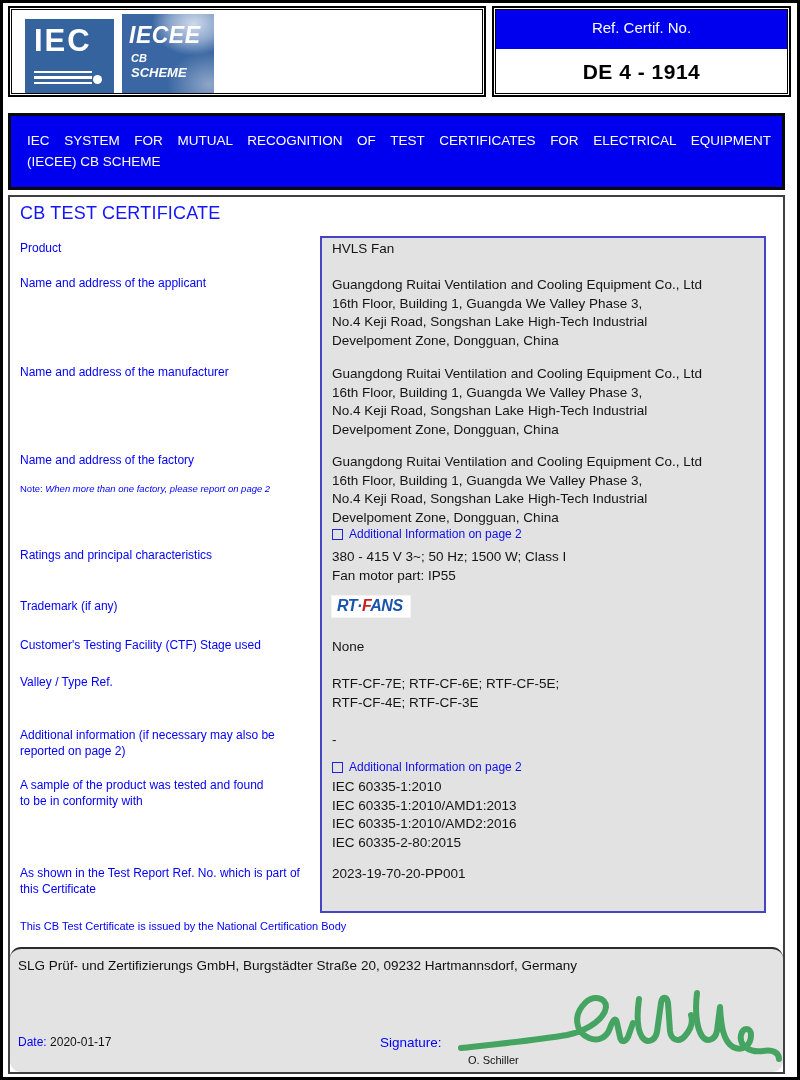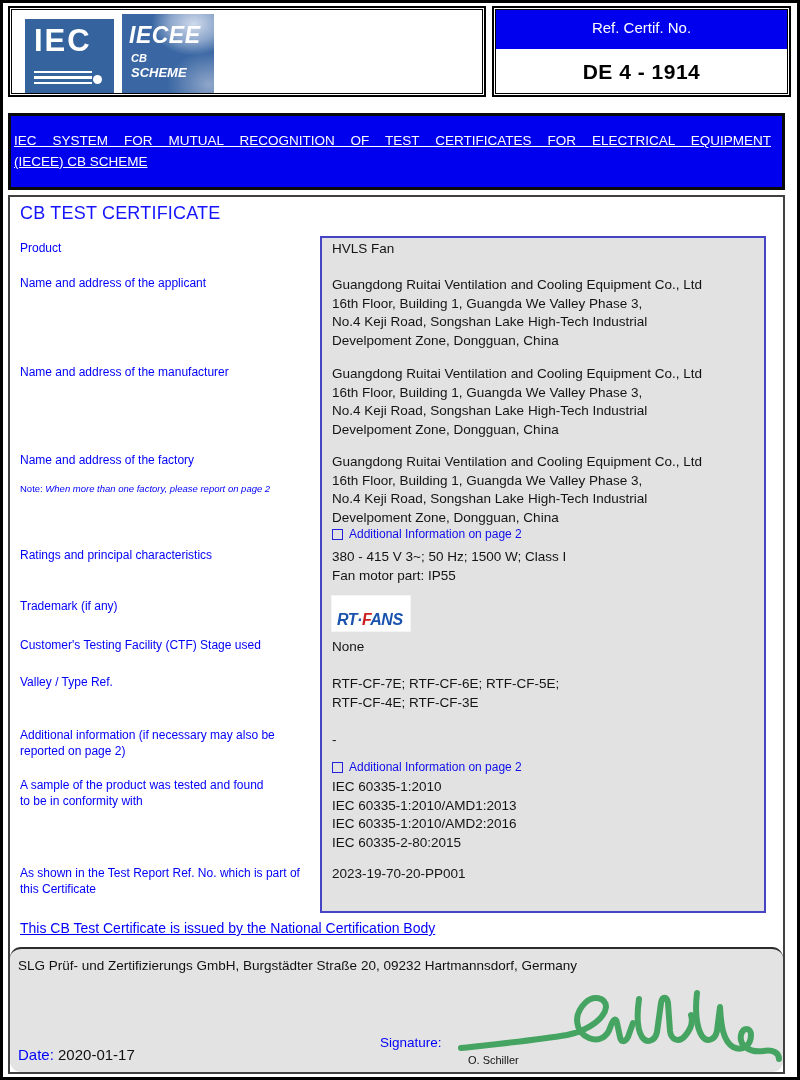--- a/index.html
+++ b/index.html
@@ -29,49 +29,49 @@
 
   
   .ref-box { left:492px; top:6px; width:299px; height:91px; }
   .ref-header { position:absolute; left:0; top:0; right:0; height:39px; background:#0000ee; color:#fff;
     font-size:15px; text-align:center; line-height:36px; }
   .ref-number { position:absolute; left:0; top:39px; right:0; bottom:0; color:#000;
     font-size:21px; font-weight:bold; text-align:center; line-height:46px; letter-spacing:0.5px; }
 
   
   .banner { position:absolute; left:8px; top:113px; width:777px; height:77px; border:3px solid #0a0a0a;
-    background:#0000ee; color:#fff; padding:15px 11px 0 3px; font-size:13.5px; line-height:20.5px;text-decoration:underline; }
+    background:#0000ee; color:#fff; padding:15px 11px 0 16px; font-size:13.5px; line-height:20.5px; }
   .banner-line1 { text-align:justify; text-align-last:justify; }
   .banner-line2 { text-align:left; }
 
   
   .main-box { position:absolute; left:8px; top:195px; width:777px; height:879px; border:2px solid #404040; background:#fff; }
 
   .abs { position:absolute; }
   .title { left:10px; top:6px; color:#1414ff; font-size:18px; letter-spacing:0.2px; }
 
   .value-panel { left:310px; top:39px; width:446px; height:677px; background:#e2e2e2; border:2px solid #4444c4; }
 
   .flabel { left:10px; width:296px; color:#0000fa; font-size:12px; line-height:15.5px; white-space:pre-line; }
   .fvalue { left:322px; width:424px; color:#141414; font-size:13.5px; line-height:18.5px; white-space:pre-line; }
   .fnote  { left:10px; width:300px; color:#0000fa; font-size:9.5px; }
   .fnote .it { font-style:italic; }
 
   .addinfo { left:322px; color:#0f0fe8; font-size:12px; display:flex; align-items:center; gap:6px; }
   .cbx { display:inline-block; width:11px; height:11px; border:1.5px solid #2222dd; background:transparent; flex:0 0 auto; }
 
-  .tm-patch { left:322px; background:#fff; padding:15px 7px 2px 5px; box-shadow:0 0 0 1px #f4f4f4; }
+  .tm-patch { left:322px; background:#fff; padding:1px 7px 2px 5px; box-shadow:0 0 0 1px #f4f4f4; }
   .tm-text { font-size:16px; font-weight:bold; font-style:italic; letter-spacing:-0.5px; }
   .tm-blue { color:#1a53ad; } .tm-red { color:#cc2020; }
 
-  .issued-line { left:10px; top:723px; color:#0000fa; font-size:14px;text-decoration:underline; }
+  .issued-line { left:10px; top:723px; color:#0000fa; font-size:11px; }
 
   .gray-section { position:absolute; left:0px; top:750px; width:773px; height:125px; background:#e3e3e3; border-top:2px solid #2b2b2b;border-radius:11px; }
   .ncb-line { left:8px; top:9px; color:#111; font-size:13.5px; }
-  .date-row { left:8px; top:86px; font-size:15px;margin-top:11px; }
+  .date-row { left:8px; top:86px; font-size:12px; }
   .blue-lbl { color:#0000fa; }
   .black-val { color:#111; }
   .sig-label { left:370px; top:86px; color:#0000fa; font-size:13.5px; }
   .signer { left:458px; top:105px; color:#111; font-size:11px; }
   .sig-svg { position:absolute; left:443px; top:36px; width:332px; height:88px; }
 </style>
 </head>
 <body>
 
 <div class="page">

